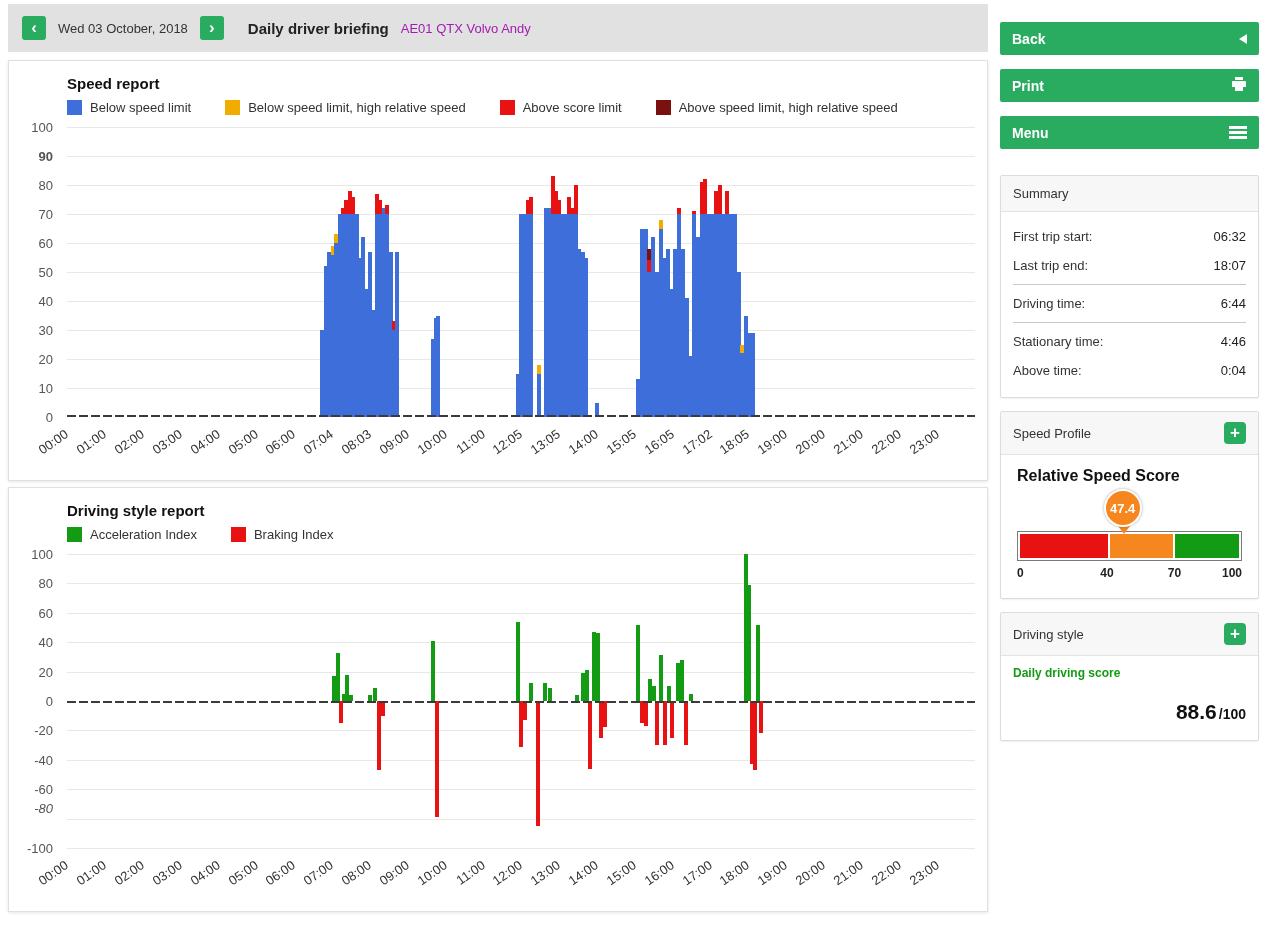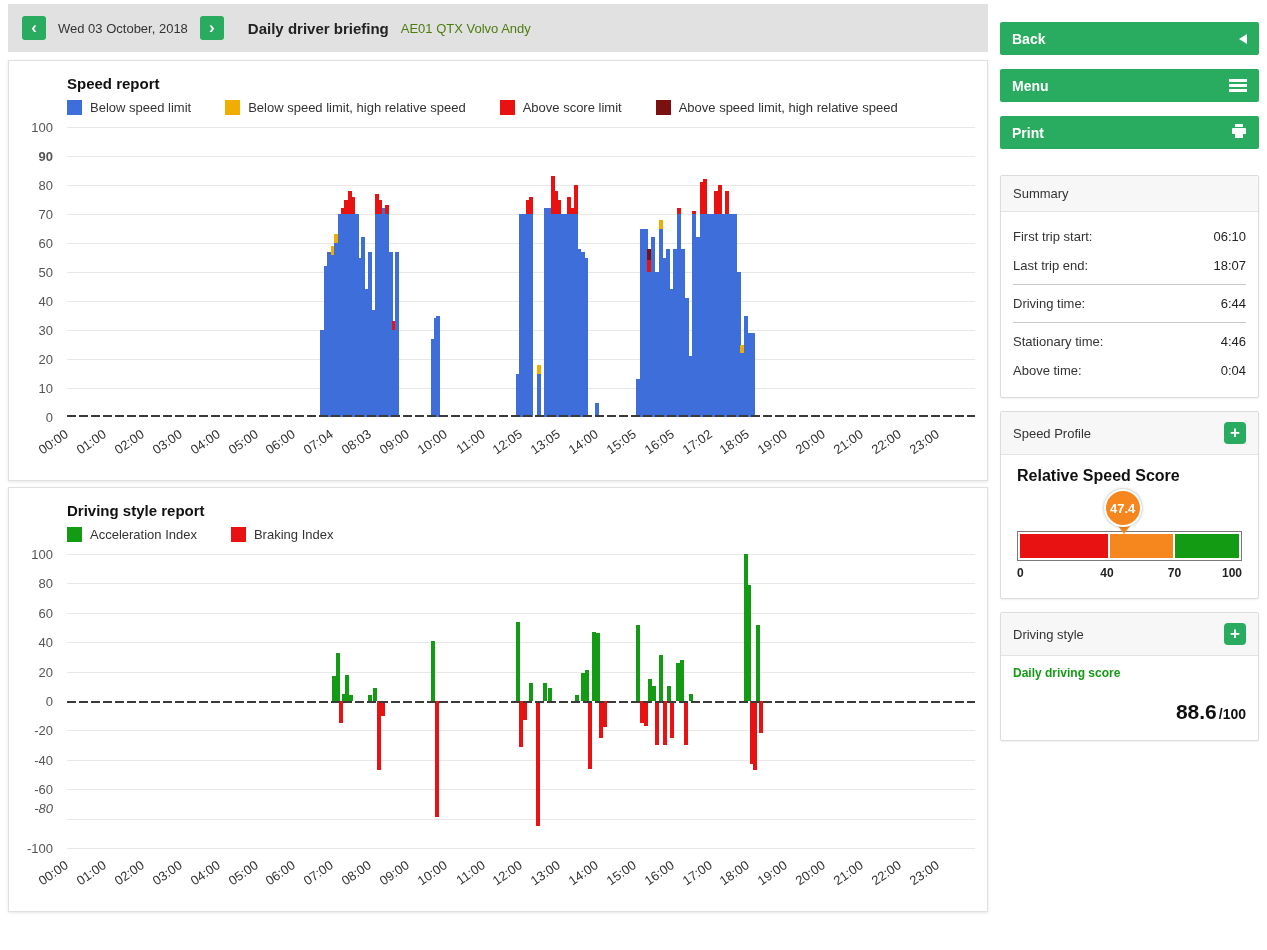--- a/index.html
+++ b/index.html
@@ -7,21 +7,21 @@
   body{font-family:"Liberation Sans",sans-serif;background:#fff;color:#333}
   .app{display:flex;padding:4px 8px 0 8px;gap:12px}
   .main-col{flex:0 0 980px;width:980px;display:flex;flex-direction:column}
 
   
   .topbar{height:48px;background:#e1e1e1;display:flex;align-items:center;gap:12px;padding:0 14px;margin-bottom:8px}
   .nav-btn{width:24px;height:24px;flex:0 0 24px;background:#29ab60;color:#fff;border:none;border-radius:3px;
            font-size:17px;line-height:22px;cursor:pointer;font-family:inherit;font-weight:bold}
   .topbar .date{font-size:13px;color:#333}
   .topbar .title{font-size:15px;font-weight:bold;color:#222;margin-left:12px}
-  .topbar .subtitle{font-size:13px;color:#4d7c0f}
+  .topbar .subtitle{font-size:13px;color:#a21caf}
 
   
   .charts-panel{display:flex;flex-direction:column;gap:6px}
   .chart-section{background:#fff;border:1px solid #e0e0e0;box-shadow:0 1px 3px rgba(0,0,0,.10);padding:14px 12px 4px 12px}
   .chart-title{font-size:15px;font-weight:bold;color:#111;margin:0 0 8px 46px}
   .legend{display:flex;gap:34px;margin:0 0 12px 46px;flex-wrap:nowrap}
   .legend-item{display:flex;align-items:center;gap:8px;font-size:13px;color:#333}
   .swatch{width:15px;height:15px;flex:0 0 15px}
   .legend-label{white-space:nowrap}
 
@@ -492,41 +492,41 @@
   </div>
 
   <aside class="sidebar">
 
     <button class="side-btn">
       <span>Back</span>
       <span class="back-icon"></span>
     </button>
 
     <button class="side-btn">
-      <span>Menu</span>
-      <span class="menu-icon"></span>
-    </button>
-
-    <button class="side-btn">
       <span>Print</span>
       <span>
         <svg width="16" height="16" viewBox="0 0 16 16">
             <path fill="#fff" d="M4 1h8v3H4zM2 5h12a1 1 0 0 1 1 1v5h-3v4H4v-4H1V6a1 1 0 0 1 1-1zm3 7h6v3H5z"></path>
           </svg>
       </span>
     </button>
 
+    <button class="side-btn">
+      <span>Menu</span>
+      <span class="menu-icon"></span>
+    </button>
+
     <div class="card" style="margin-top:12px">
       <div class="card-header">
         <span>Summary</span>
       </div>
       <div class="summary-body" id="summary-rows">
           <div class="srow">
             <span>First trip start:</span>
-            <span class="srow-val">06:10</span>
+            <span class="srow-val">06:32</span>
           </div>
           <div class="srow">
             <span>Last trip end:</span>
             <span class="srow-val">18:07</span>
           </div>
           <div class="sdivider"></div>
           <div class="srow">
             <span>Driving time:</span>
             <span class="srow-val">6:44</span>
           </div>

